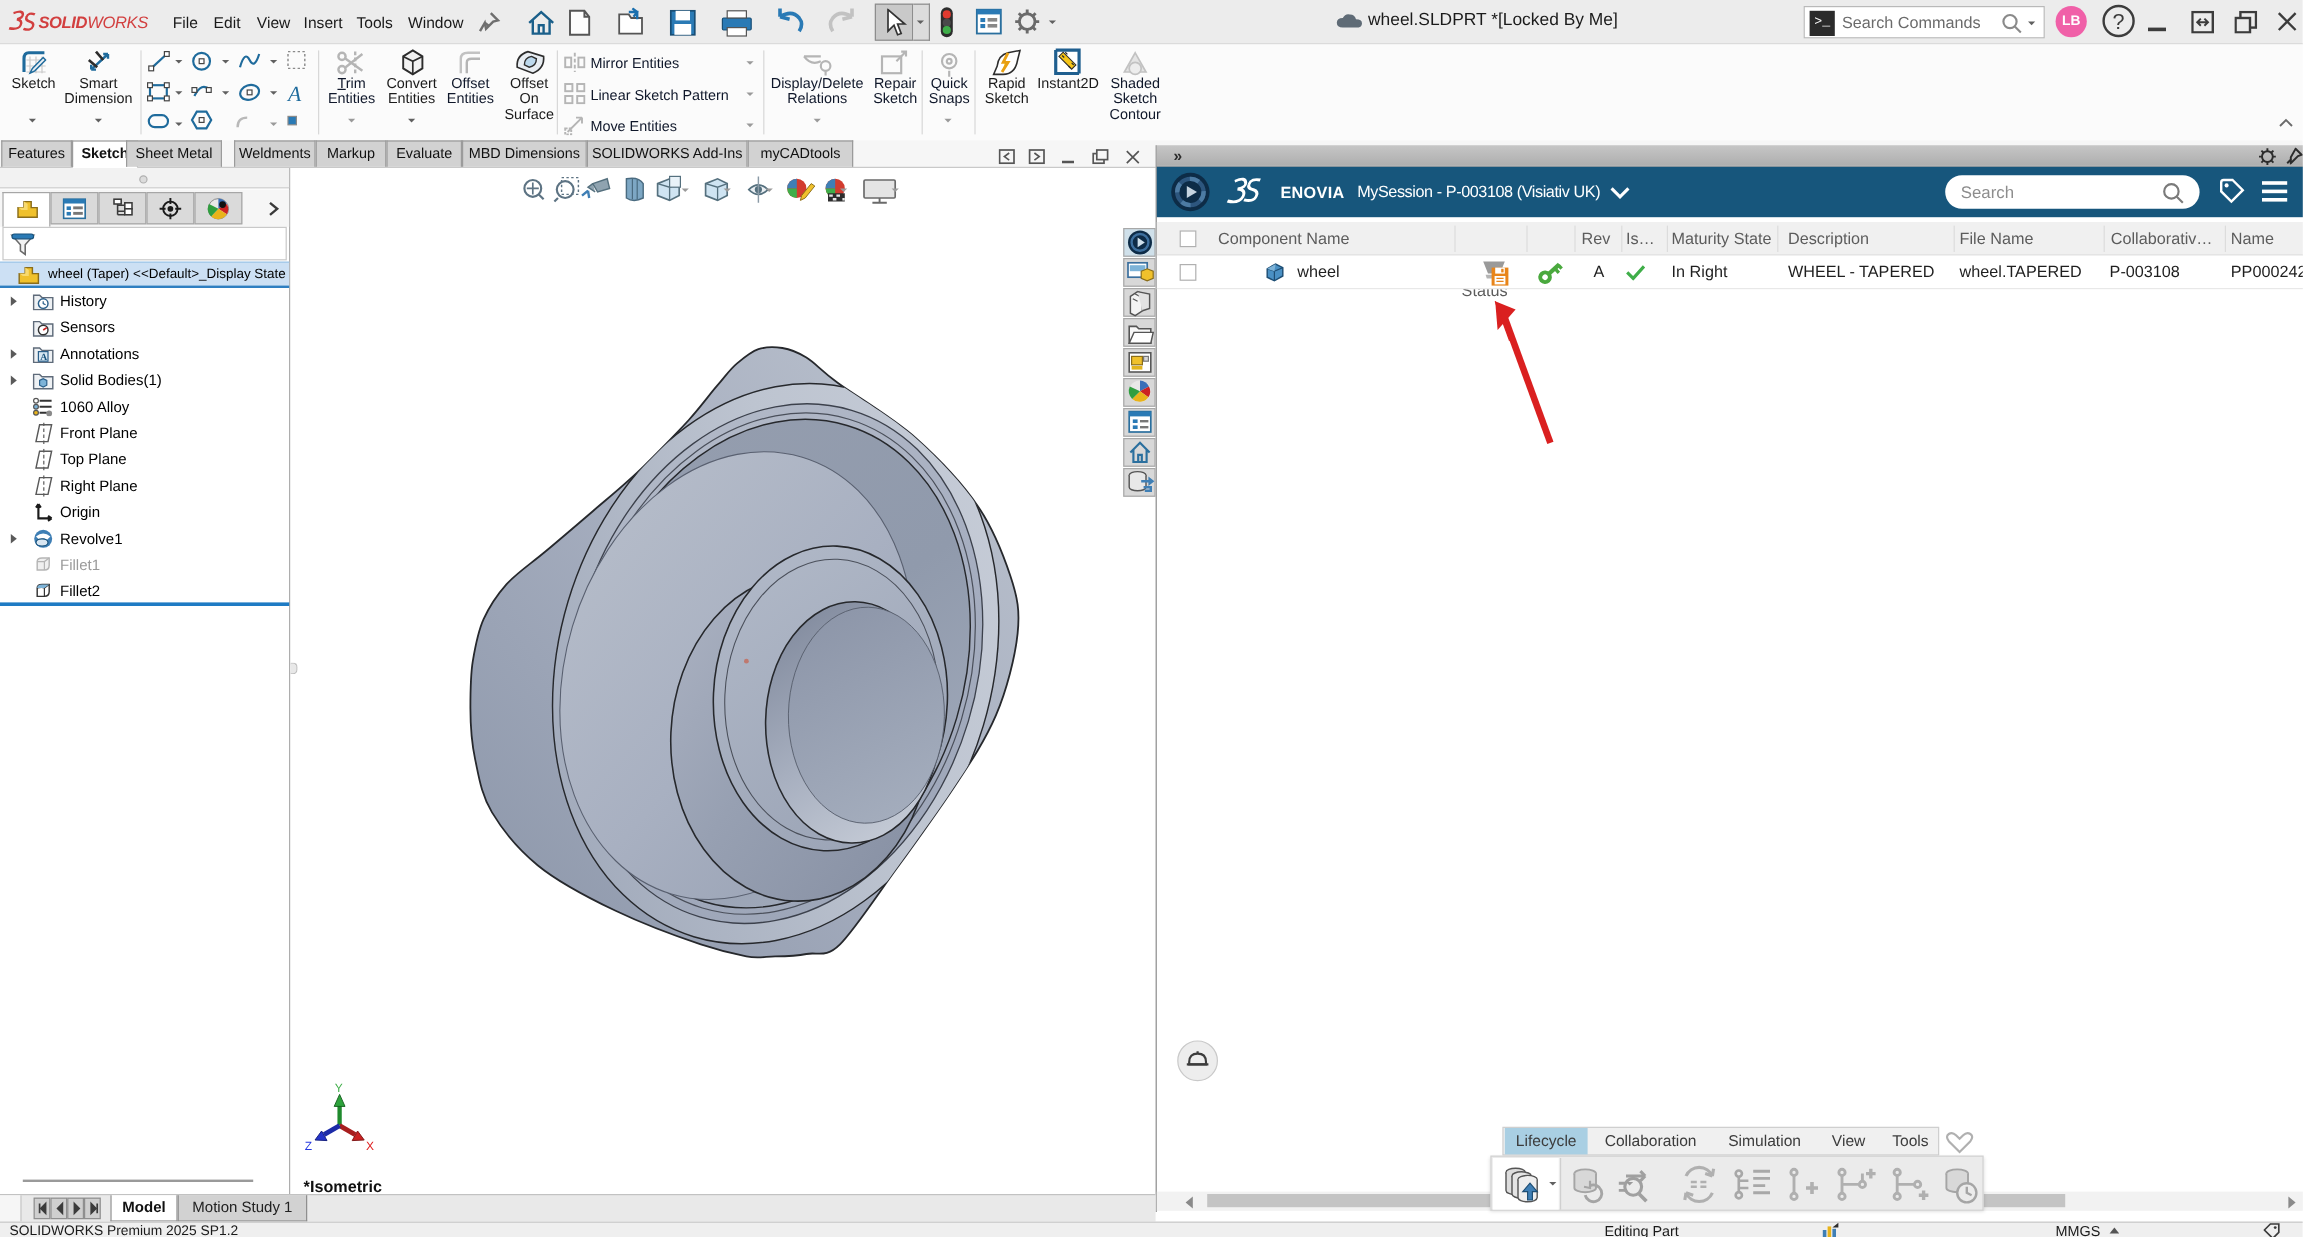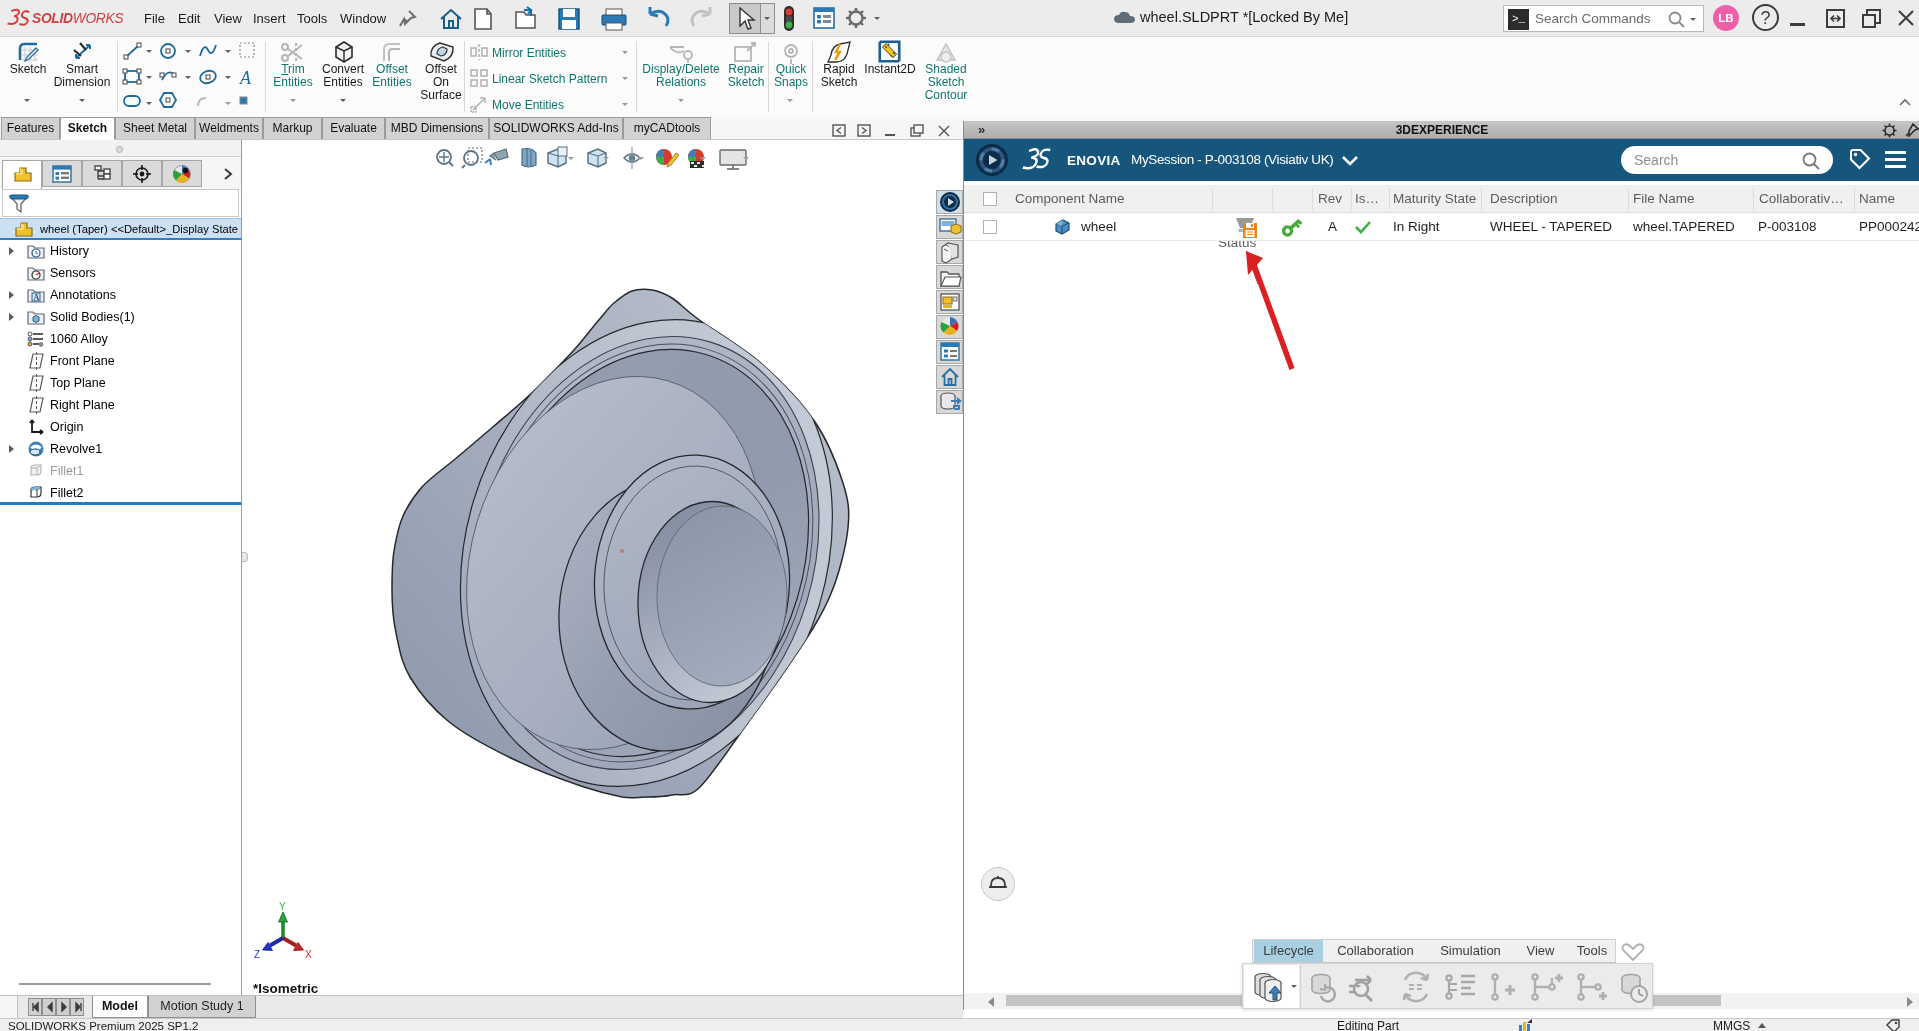--- a/index.html
+++ b/index.html
@@ -3,21 +3,21 @@
 <meta charset="utf-8">
 <style>
 *{margin:0;padding:0;box-sizing:border-box;}
 html,body{width:1919px;height:1031px;overflow:hidden;}
 body{font-family:"Liberation Sans",sans-serif;position:relative;background:#ffffff;font-size:12px;color:#111;}
 .abs{position:absolute;}
 .car{position:absolute;width:0;height:0;border:3.5px solid transparent;border-top-color:#606060;border-bottom:none;}
 .carg{border-top-color:#9a9a9a;}
 .vsep{position:absolute;width:1px;background:#d8d8d8;}
 .rlbl{position:absolute;text-align:center;font-size:12px;color:#1a1a1a;line-height:13px;white-space:nowrap;}
-.rlbl.gr{color:#0f766e;}
+.rlbl.gr{color:#0f172a;}
 .tab{position:absolute;top:117px;height:22px;background:#d2d2d2;border:1px solid #9b9b9b;border-bottom:none;color:#111;font-size:12px;text-align:center;line-height:21px;white-space:nowrap;}
 .trow{position:absolute;left:0;height:22px;width:241px;font-size:12.5px;color:#000;line-height:22px;}
 .trow .txt{position:absolute;left:50px;top:0;}
 .exp{position:absolute;left:9px;top:7px;width:0;height:0;border:4px solid transparent;border-left:5px solid #5a5a5a;border-right:none;}
 .tpbtn{position:absolute;left:694px;width:27px;height:24px;background:#d8d8d8;border:1px solid #a8a8a8;}
 .hdrtxt{position:absolute;top:0;height:28px;line-height:28px;font-size:13.5px;color:#5c5c5c;white-space:nowrap;}
 .celltxt{position:absolute;top:0;height:28px;line-height:28px;font-size:13.5px;color:#1f1f1f;white-space:nowrap;}
 .ltab{position:absolute;top:0;height:100%;font-size:13px;color:#3c3c3c;text-align:center;}
 </style>
 </head>
@@ -303,21 +303,21 @@
   <div class="rlbl gr" style="left:916px;top:26px;width:60px;">Shaded<br>Sketch<br>Contour</div>
 
   <svg class="abs" style="left:1898px;top:60px;" width="14" height="10" viewBox="0 0 14 10">
       <path d="M2 8 L7 3 L12 8" stroke="#6a6a6a" stroke-width="1.6" fill="none"></path>
     </svg>
 </div>
 
 <div class="abs" id="tabrow" style="left:0;top:117px;width:1919px;height:23px;background:#f6f6f6;border-bottom:1px solid #c9c9c9;"></div>
 <div class="tab" style="left:1px;width:59px;">Features</div>
 <div class="tab" style="left:60px;width:55px;background:#fff;font-weight:bold;border-bottom:1px solid #fff;height:23px;">Sketch</div>
-<div class="tab" style="left:115px;width:80px;">Sheet Metal</div>
+<div class="tab" style="left:105px;width:80px;">Sheet Metal</div>
 <div class="tab" style="left:195px;width:68px;">Weldments</div>
 <div class="tab" style="left:263px;width:59px;">Markup</div>
 <div class="tab" style="left:322px;width:63px;">Evaluate</div>
 <div class="tab" style="left:385px;width:104px;">MBD Dimensions</div>
 <div class="tab" style="left:489px;width:134px;">SOLIDWORKS Add-Ins</div>
 <div class="tab" style="left:623px;width:88px;">myCADtools</div>
 <svg class="abs" style="left:832px;top:124px;" width="125" height="14" viewBox="0 0 125 14">
   <g stroke="#555" stroke-width="1.4" fill="none">
     <rect x="1" y="1" width="12" height="11"></rect>
       <path d="M9 3.5 L5 6.5 L9 9.5"></path>
@@ -704,21 +704,20 @@
   </svg>
   <div class="abs" style="left:11px;top:841px;font-size:13.5px;font-weight:bold;color:#111;">*Isometric</div>
 
   <div class="abs" style="left:0px;top:412px;width:6px;height:10px;background:#e8e8e8;border:1px solid #bdbdbd;border-left:none;border-radius:0 4px 4px 0;"></div>
 </div>
 
 <div class="abs" id="rightpanel" style="left:963px;top:121px;width:956px;height:889px;background:#fff;border-left:1px solid #8a8a8a;">
 
   <div class="abs" style="left:0;top:0;width:956px;height:18px;background:linear-gradient(#c6c6c6,#aeaeae);border-bottom:1px solid #8f8f8f;">
     <div class="abs" style="left:14px;top:1px;font-size:13px;font-weight:bold;color:#2c2c2c;">»</div>
-    <div class="abs" style="left:0;top:2px;width:956px;text-align:center;font-size:12px;font-weight:bold;color:#111;">3DEXPERIENCE</div>
     <svg class="abs" style="left:918px;top:2px;" width="15" height="15" viewBox="0 0 15 15">
         <circle cx="7.5" cy="7.5" r="4.5" fill="none" stroke="#2c2c2c" stroke-width="1.6"></circle>
         <g stroke="#2c2c2c" stroke-width="1.6">
           <line x1="7.5" y1="0.5" x2="7.5" y2="3"></line>
           <line x1="7.5" y1="12" x2="7.5" y2="14.5"></line>
           <line x1="0.5" y1="7.5" x2="3" y2="7.5"></line>
           <line x1="12" y1="7.5" x2="14.5" y2="7.5"></line>
           <line x1="2.5" y1="2.5" x2="4.3" y2="4.3"></line>
           <line x1="10.7" y1="10.7" x2="12.5" y2="12.5"></line>
           <line x1="12.5" y1="2.5" x2="10.7" y2="4.3"></line>

